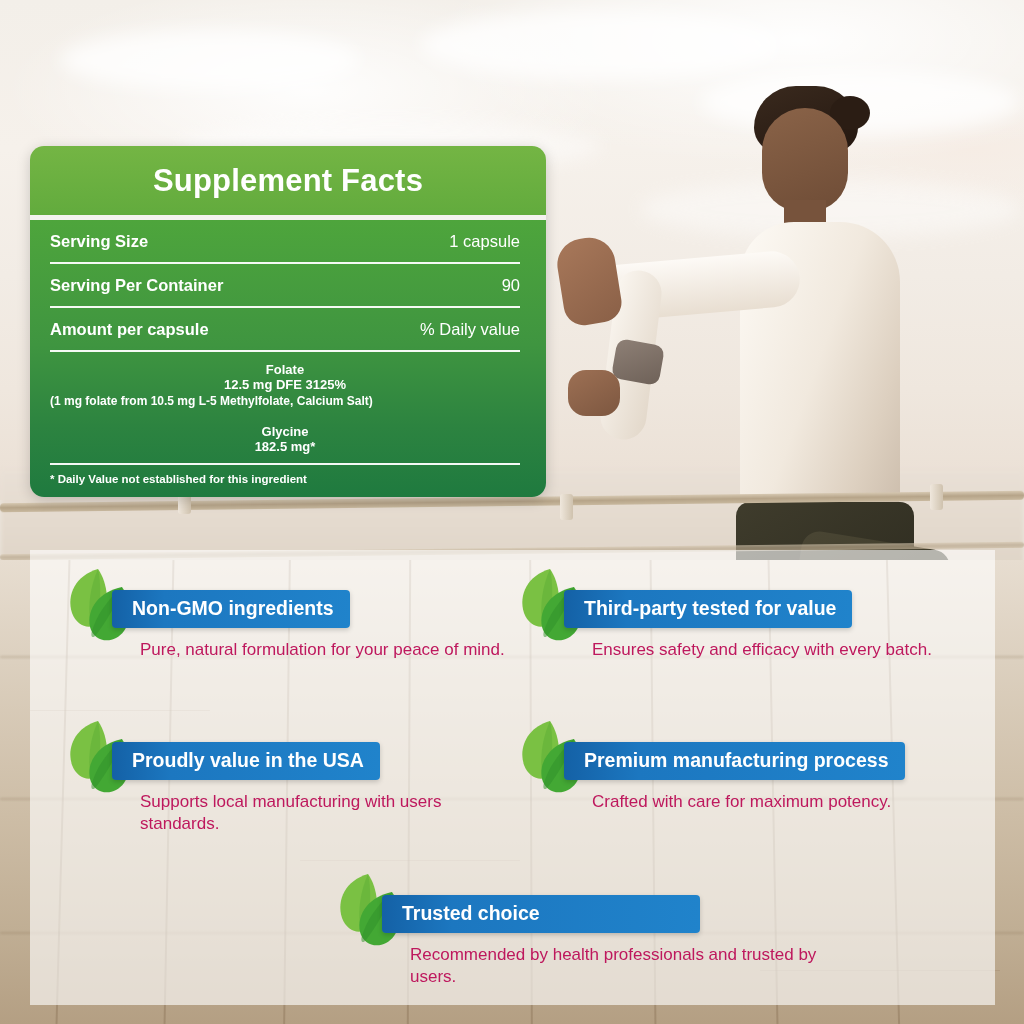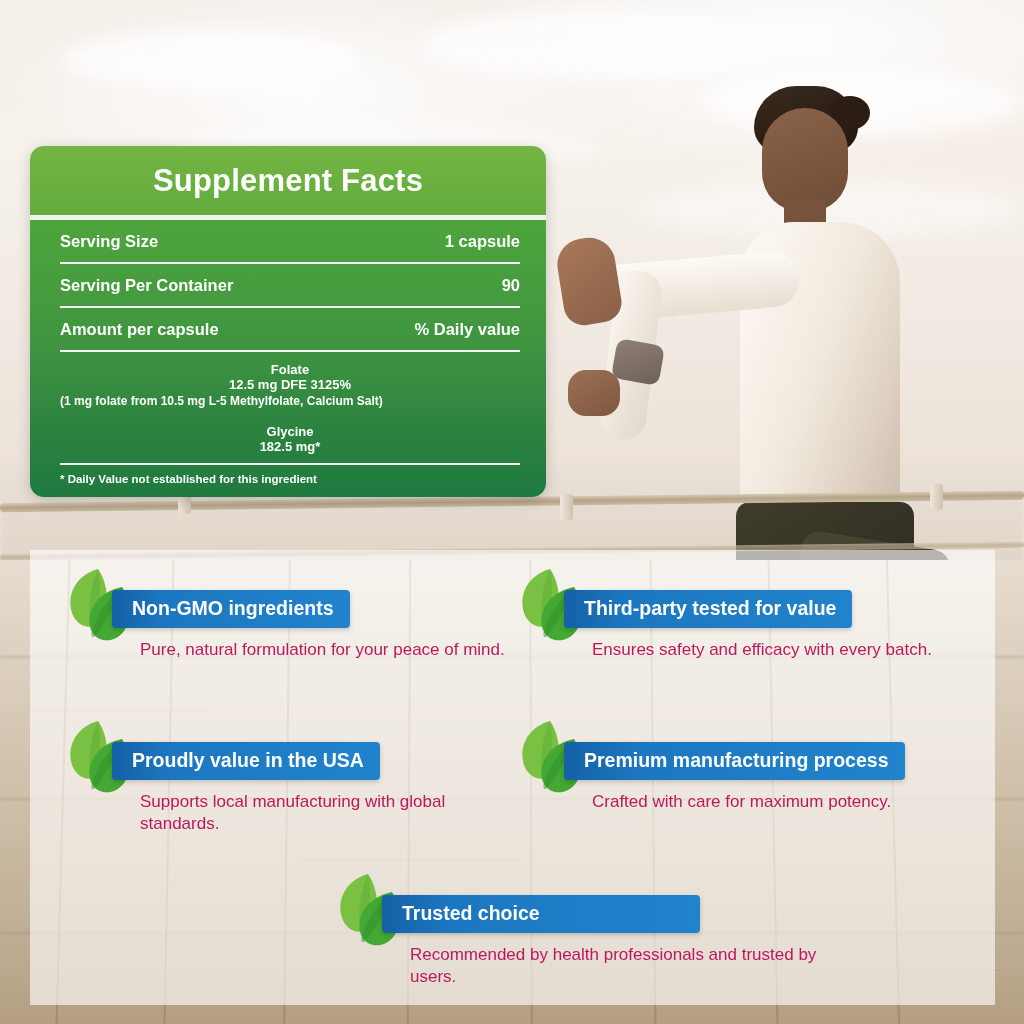--- a/index.html
+++ b/index.html
@@ -111,29 +111,29 @@
     background:linear-gradient(180deg,#74b544 0%,#62ab3d 100%);
     padding:17px 0 16px;
     text-align:center;
   }
   .facts-head h1 {
     color:#fff; font-size:31px; font-weight:bold; letter-spacing:.2px;
   }
   .facts-sep { height:5px; background:#f4f2ee; }
   .facts-body {
     background:linear-gradient(180deg,#4ea53c 0%,#3f9540 45%,#2c8340 75%,#1f7a3f 100%);
-    padding:0 26px 0 30px;
+    padding:0 26px 0 20px;
   }
   .frow {
     display:flex; justify-content:space-between; align-items:baseline;
     color:#fff; padding:12px 0 11px;
     border-bottom:2px solid rgba(255,255,255,.95);
   }
   .frow .lbl { font-size:16.5px; font-weight:bold; }
-  .frow .val { font-size:16.5px; font-weight:bold; }
+  .frow .val { font-size:16.5px; font-weight:normal; }
 
   .ing {
     color:#fff; padding:10px 0 4px;
   }
   .ing-top { display:flex; justify-content:space-between; align-items:center;flex-direction:column; }
   .ing-name { font-size:13px; font-weight:bold; }
   .ing-val  { font-size:13px; font-weight:bold; }
   .ing-sub  { font-size:12px; font-weight:bold; line-height:1.32; margin-top:2px; max-width:330px; }
   .ing.second { padding:10px 0 9px; border-bottom:2px solid rgba(255,255,255,.95); }
   .footnote { color:#fff; font-size:11.5px; font-weight:bold; padding:8px 0 12px; }
@@ -298,21 +298,21 @@
     <div class="card c3">
       <svg class="leaf" viewBox="0 0 78 82">
         <path d="M38 4 C16 10 6 30 12 48 C18 64 34 66 42 54 C50 42 48 18 38 4 Z" fill="#7ac143"></path>
         <path d="M38 4 C30 22 28 40 30 56 C31 62 34 64 36 60 C40 48 42 22 38 4 Z" fill="#5fae36" opacity=".55"></path>
         <path d="M62 22 C40 26 26 44 30 62 C34 78 54 80 64 66 C73 53 70 34 62 22 Z" fill="#43a834"></path>
         <path d="M62 22 C46 36 36 52 32 66 C30 72 33 74 36 70 C45 58 58 38 62 22 Z" fill="#2f8f2a" opacity=".5"></path>
       </svg>
       <div class="banner">
         <span>Proudly value in the USA</span>
       </div>
-      <div class="desc">Supports local manufacturing with global standards.</div>
+      <div class="desc">Supports local manufacturing with users standards.</div>
     </div>
 
     <div class="card c4">
       <svg class="leaf" viewBox="0 0 78 82">
         <path d="M38 4 C16 10 6 30 12 48 C18 64 34 66 42 54 C50 42 48 18 38 4 Z" fill="#7ac143"></path>
         <path d="M38 4 C30 22 28 40 30 56 C31 62 34 64 36 60 C40 48 42 22 38 4 Z" fill="#5fae36" opacity=".55"></path>
         <path d="M62 22 C40 26 26 44 30 62 C34 78 54 80 64 66 C73 53 70 34 62 22 Z" fill="#43a834"></path>
         <path d="M62 22 C46 36 36 52 32 66 C30 72 33 74 36 70 C45 58 58 38 62 22 Z" fill="#2f8f2a" opacity=".5"></path>
       </svg>
       <div class="banner">

